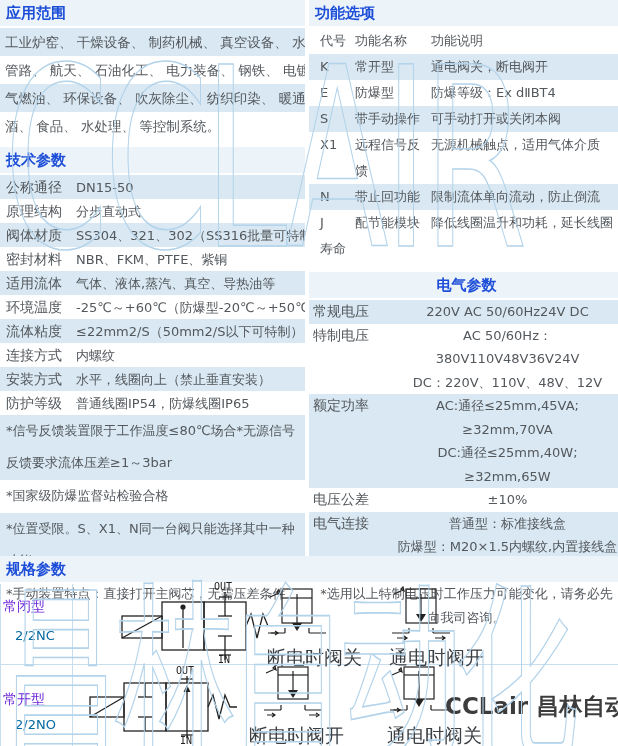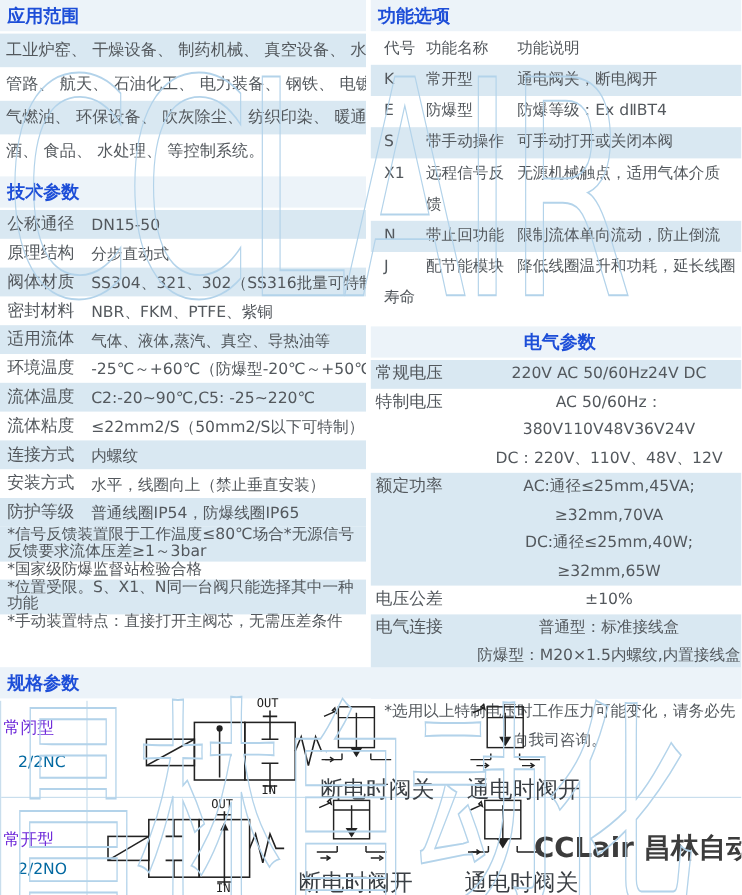--- a/index.html
+++ b/index.html
@@ -17,21 +17,21 @@
   .app-para .app-line:nth-child(odd){background:#d9e8f2;}
   
   .tech-table{margin-top:7px;}
   .tech-table .sec-header{margin-bottom:2px;}
   .tech-row{position:relative;height:24px;line-height:24px;padding-left:76px;
             white-space:nowrap;overflow:hidden;}
   .tech-rows .tech-row:nth-child(odd){background:#d9e8f2;}
   .t-label{position:absolute;left:6px;top:0;font-size:14px;}
   .t-value{font-size:13px;}
   
-  .note{line-height:14px;padding:0 2px 1px 6px;font-size:13px;}
+  .note{line-height:32px;padding:0 2px 1px 6px;font-size:13px;}
   .notes .note:nth-child(odd){background:#d9e8f2;}
   
   .fn-row{line-height:26px;padding-left:11px;padding-right:3px;font-size:13px;}
   .fn-table .fn-row:nth-child(even){background:#d9e8f2;}
   .fn-code{display:inline-block;width:35px;vertical-align:top;}
   .fn-name{display:inline-block;width:76px;vertical-align:top;}
   
   .elec-block{margin-top:10px;text-align:center;}
   .elec-row{position:relative;padding-left:88px;line-height:23.5px;font-size:13px;}
   .elec-table .elec-row:nth-child(odd){background:#d9e8f2;}
@@ -76,21 +76,20 @@
 
     <div class="tech-table">
       <div class="sec-header">技术参数</div>
       <div class="tech-rows">
         <div class="tech-row"><span class="t-label">公称通径</span><span class="t-value">DN15-50</span></div>
         <div class="tech-row"><span class="t-label">原理结构</span><span class="t-value">分步直动式</span></div>
         <div class="tech-row"><span class="t-label">阀体材质</span><span class="t-value">SS304、321、302（SS316批量可特制）</span></div>
         <div class="tech-row"><span class="t-label">密封材料</span><span class="t-value">NBR、FKM、PTFE、紫铜</span></div>
         <div class="tech-row"><span class="t-label">适用流体</span><span class="t-value">气体、液体,蒸汽、真空、导热油等</span></div>
         <div class="tech-row"><span class="t-label">环境温度</span><span class="t-value">-25℃～+60℃（防爆型-20℃～+50℃）</span></div>
-        <div class="tech-row"><span class="t-label">流体温度</span><span class="t-value">C2:-20~90℃,C5: -25~220℃</span></div>
         <div class="tech-row"><span class="t-label">流体粘度</span><span class="t-value">≤22mm2/S（50mm2/S以下可特制）</span></div>
         <div class="tech-row"><span class="t-label">连接方式</span><span class="t-value">内螺纹</span></div>
         <div class="tech-row"><span class="t-label">安装方式</span><span class="t-value">水平，线圈向上（禁止垂直安装）</span></div>
         <div class="tech-row"><span class="t-label">防护等级</span><span class="t-value">普通线圈IP54，防爆线圈IP65</span></div>
       </div>
       <div class="notes">
         <div class="note">*信号反馈装置限于工作温度≤80℃场合*无源信号反馈要求流体压差≥1～3bar</div>
         <div class="note">*国家级防爆监督站检验合格</div>
         <div class="note">*位置受限。S、X1、N同一台阀只能选择其中一种功能</div>
         <div class="note">*手动装置特点：直接打开主阀芯，无需压差条件</div>

